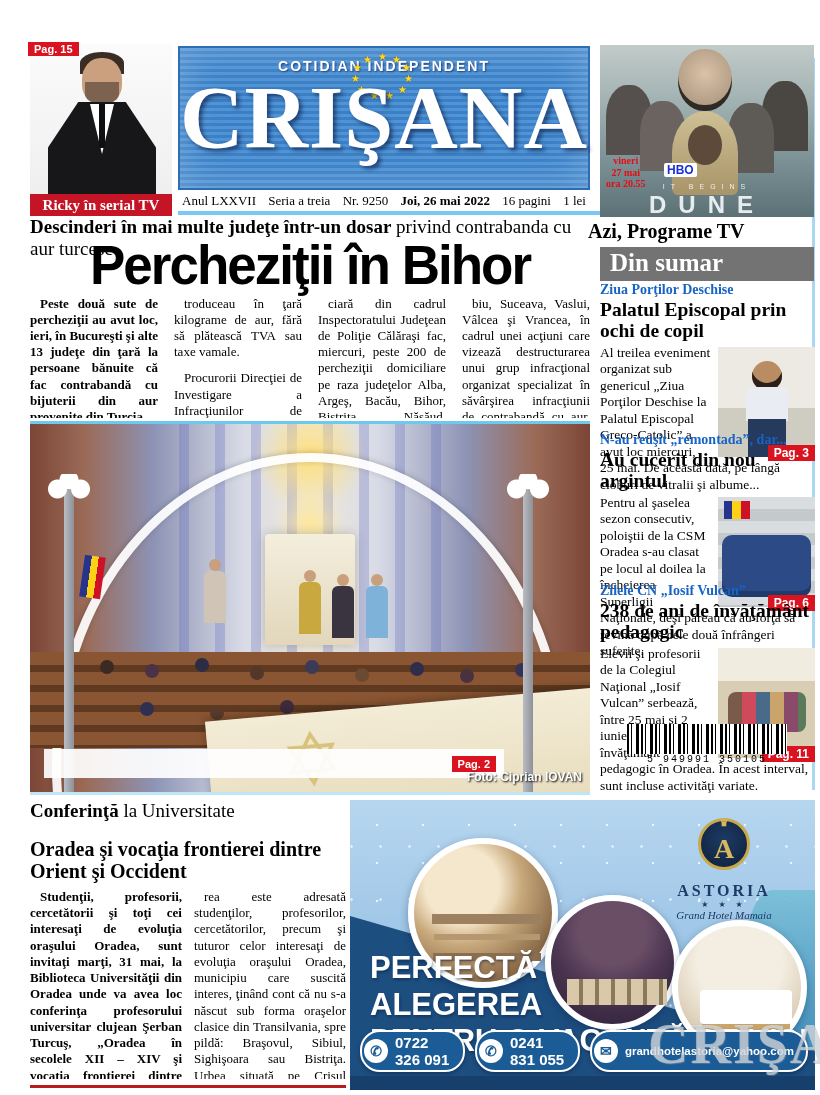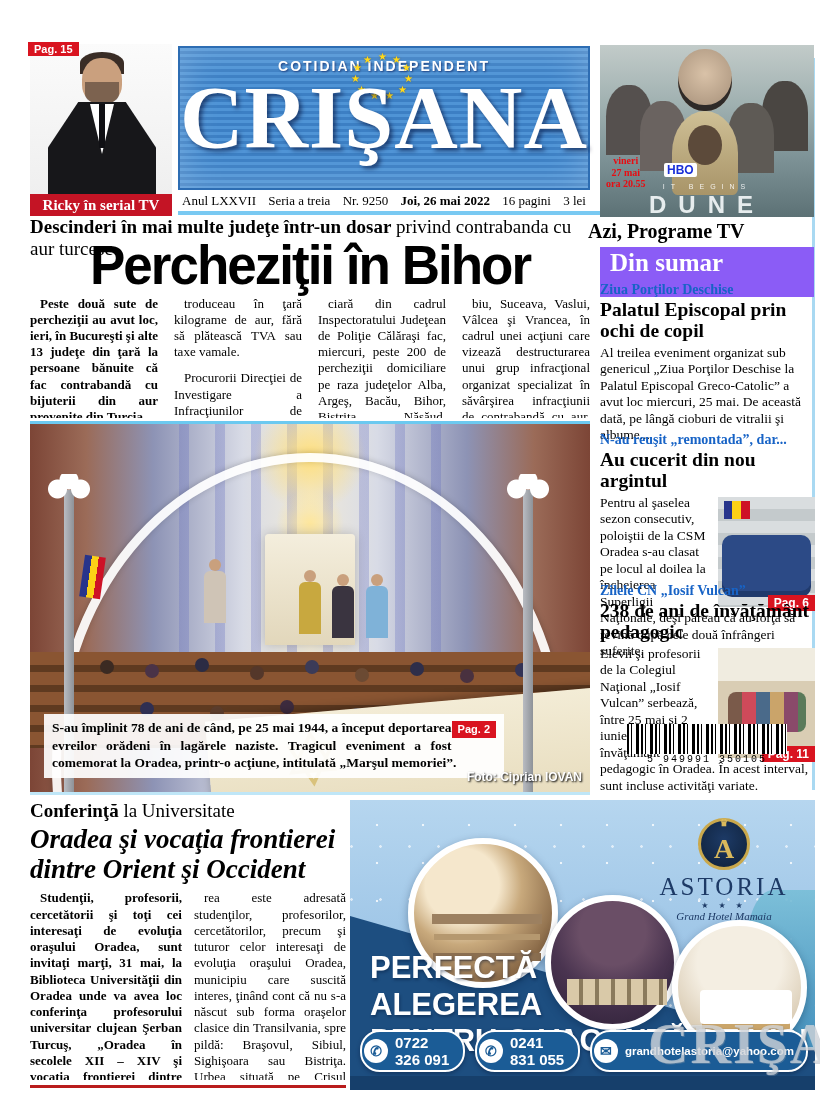--- a/index.html
+++ b/index.html
@@ -63,21 +63,21 @@
   #dune { left:600px; top:45px; width:214px; height:172px; background:linear-gradient(180deg,#c2cbc9 0%,#9fb0b0 35%,#7e9397 65%,#5c7175 100%); overflow:hidden; }
   .d-face { position:absolute; left:78px; top:4px; width:54px; height:62px; border-radius:48%; background:radial-gradient(circle at 50% 40%,#d9c2a8,#a08a74); box-shadow:0 -6px 0 #2e2a28 inset; }
   .d-sil { position:absolute; width:46px; height:70px; border-radius:45% 45% 0 0; background:#4e565a; }
   .d-hood { position:absolute; left:72px; top:66px; width:66px; height:84px; border-radius:50% 50% 8% 8%; background:linear-gradient(180deg,#cfc096,#a89468); }
   .d-hood::before { content:""; position:absolute; left:16px; top:14px; width:34px; height:40px; border-radius:50%; background:#5c4a3a; }
   .d-red { position:absolute; left:6px; top:110px; color:#e80c12; font-weight:bold; font-size:10px; line-height:1.15; text-align:center; }
   .d-hbo { position:absolute; left:64px; top:118px; background:#fff; color:#1a2fd8; font-family:"Liberation Sans",sans-serif; font-weight:bold; font-size:12px; padding:0 3px; border-radius:2px; }
   .d-it { position:absolute; width:100%; top:138px; text-align:center; color:rgba(255,255,255,.85); font-family:"Liberation Sans",sans-serif; font-size:7px; letter-spacing:6px; }
   .d-logo { position:absolute; width:100%; top:146px; text-align:center; color:#eef3f4; font-family:"Liberation Sans",sans-serif; font-size:24px; letter-spacing:12px; font-weight:bold; opacity:.95; }
   #tv-title { left:588px; top:220px; width:214px; font-weight:bold; font-size:20px; }
-  #din-sumar { left:600px; top:247px; width:214px; background:#8b5cf6; color:#fff; font-weight:bold; font-size:25px; padding:2px 10px 20px; }
+  #din-sumar { left:600px; top:247px; width:214px; background:#737373; color:#fff; font-weight:bold; font-size:25px; padding:2px 10px 4px; }
   .sb-art { position:absolute; left:600px; width:215px; }
   .sb-kicker { color:#1763c6; font-weight:bold; font-size:14px; margin-bottom:1px; }
   .sb-title { font-weight:bold; font-size:19.5px; line-height:1.1; margin-bottom:3px; }
   .sb-body { font-size:13.5px; line-height:1.22; }
   .sb-photo { float:right; width:97px; margin:2px 0 2px 6px; position:relative; }
   .sb-img { width:97px; height:110px; }
   .sb-photo .pagebadge { position:absolute; right:0; bottom:-4px; font-size:12px; }
   .img-girl { background:linear-gradient(180deg,#eceae2 0 55%,#cfccc2 55% 100%); position:relative; overflow:hidden; }
   .img-girl i { position:absolute; left:34px; top:14px; width:30px; height:30px; border-radius:50%; background:#b98c64; box-shadow:0 -8px 0 #2c2118 inset; }
   .img-girl u { position:absolute; left:28px; top:40px; width:42px; height:34px; background:#e9ecf2; border-radius:6px 6px 0 0; }
@@ -88,21 +88,21 @@
   .img-class { background:linear-gradient(180deg,#f0ece0 0 30%,#d9cdb4 30% 100%); position:relative; overflow:hidden; }
   .img-class i { position:absolute; left:10px; top:44px; width:78px; height:40px; border-radius:8px; background:linear-gradient(90deg,#7a5a4a 0 14px,#cf4a5a 14px 28px,#4a6a8a 28px 42px,#caa46a 42px 56px,#8a4a6a 56px 70px,#5a7a5a 70px 78px); }
   #barcode-wrap { left:622px; top:724px; width:170px; text-align:center; }
   .barcode { height:30px; margin:0 auto; width:160px; background:repeating-linear-gradient(90deg,#000 0 2px,#fff 2px 4px,#000 4px 5px,#fff 5px 9px,#000 9px 12px,#fff 12px 14px); }
   .bc-num { font-family:"Liberation Mono",monospace; font-size:10px; letter-spacing:2px; }
 
   
   #conf { left:30px; top:800px; width:316px; height:288px; border-bottom:3px solid #b91c1c; }
   #conf-kicker { font-size:19px; }
   #conf-kicker .b { font-weight:bold; }
-  #conf-title { font-weight:bold; font-size:27px; line-height:1.12; margin:2px 0 6px;font-style:italic; }
+  #conf-title { font-weight:bold; font-size:20px; line-height:1.12; margin:16px 0 6px; }
   #conf-cols { display:flex; gap:12px; font-size:13px; line-height:1.25; text-align:justify; height:190px; overflow:hidden; }
   #conf-cols .col { width:152px; }
   #conf-cols .lead { font-weight:bold; }
   #conf-cols p { margin-bottom:9px; text-indent:10px; }
 
   
   #ad { left:350px; top:800px; width:465px; height:290px; overflow:hidden; background:linear-gradient(180deg,#b6d6ef 0%,#9cc4e6 55%,#8ab7df 100%); }
   .ad-sparkle { position:absolute; inset:0; background-image:radial-gradient(circle,#fff 0 1px,transparent 1.6px),radial-gradient(circle,rgba(255,255,255,.8) 0 1px,transparent 1.6px); background-size:46px 38px,29px 53px; background-position:4px 6px,16px 20px; opacity:.8; }
   .ad-sea { position:absolute; right:0; top:90px; width:70px; height:160px; background:linear-gradient(180deg,rgba(120,190,215,.9),rgba(60,140,185,.9)); border-radius:40% 0 0 10%; }
   .ad-umbrella { position:absolute; right:14px; top:150px; width:40px; height:20px; border-radius:40px 40px 0 0; background:#3fb6c9; box-shadow:0 14px 0 -6px #2a8aa0; }
@@ -111,21 +111,21 @@
   .circle { position:absolute; border-radius:50%; border:6px solid #fff; box-shadow:0 3px 8px rgba(0,30,60,.35); }
   .c1 { left:58px; top:38px; width:150px; height:150px; background:radial-gradient(circle at 35% 30%,#f5e7cc 0 28%,#c8a97c 45%,#8a6a48 75%,#6a4e34 100%); }
   .c1::before { content:""; position:absolute; left:18px; top:70px; width:110px; height:10px; background:#9c8060; box-shadow:0 18px 0 -2px #b5986f,0 38px 0 -1px #8a6e50; }
   .c2 { left:195px; top:95px; width:135px; height:135px; background:radial-gradient(circle at 50% 25%,#6a4e66 0 30%,#4a3450 55%,#2e2138 100%); }
   .c2::before { content:""; position:absolute; left:16px; top:78px; width:100px; height:26px; background:repeating-linear-gradient(90deg,#d9c9a8 0 12px,#8a7a5c 12px 16px); }
   .c3 { left:322px; top:120px; width:135px; height:135px; background:radial-gradient(circle at 50% 30%,#f4eee2 0 40%,#ddd0ba 70%,#c2b196 100%); }
   .c3::before { content:""; position:absolute; left:22px; top:64px; width:92px; height:34px; background:#fff; border-radius:4px; box-shadow:0 8px 0 -2px #caa56a; }
   .ad-logo { position:absolute; right:26px; top:18px; width:130px; text-align:center; }
   .ad-logo .disc { width:52px; height:52px; margin:0 auto; border-radius:50%; background:radial-gradient(circle at 50% 40%,#1d3a66,#0e2038); border:3px solid #c9a84c; color:#d9b95c; font-size:28px; line-height:48px; font-weight:bold; }
   .ad-logo .crown { color:#d9b95c; font-size:10px; line-height:4px; display:block; }
-  .ad-logo .name { color:#1d3a66; font-weight:normal; font-size:25px; letter-spacing:3px; margin-top:3px; }
+  .ad-logo .name { color:#1d3a66; font-weight:bold; font-size:16px; letter-spacing:3px; margin-top:12px; }
   .ad-logo .starsrow { color:#1d3a66; font-size:8px; letter-spacing:4px; }
   .ad-logo .sub { color:#1d3a66; font-style:italic; font-size:11px; font-family:"Liberation Serif",serif; }
   .ad-slogan { position:absolute; left:20px; top:150px; color:#fff; font-family:"Liberation Sans",sans-serif; font-weight:bold; line-height:1.18; font-size:31px; text-shadow:1px 2px 3px rgba(0,20,50,.4); }
   .ad-pills { position:absolute; left:10px; bottom:18px; width:448px; display:flex; gap:10px; }
   .pill { background:#1b5c96; border:2.5px solid #fff; border-radius:20px; color:#fff; font-family:"Liberation Sans",sans-serif; font-weight:bold; font-size:15px; display:flex; align-items:center; padding:2px 12px 2px 2px; box-shadow:0 2px 4px rgba(0,20,50,.4); }
   .pill .ic { width:24px; height:24px; border-radius:50%; background:#fff; color:#1b5c96; text-align:center; line-height:24px; font-size:14px; margin-right:7px; flex:0 0 24px; }
   .pill.mail { font-size:11.5px; }
   #watermark { left:648px; top:1012px; font-weight:bold; font-size:56px; letter-spacing:2px; color:rgba(255,255,255,.5); text-shadow:0 0 1px rgba(120,130,145,.45),1px 1px 0 rgba(150,160,175,.35); z-index:9; }
 </style>
 </head>
@@ -158,21 +158,21 @@
     <span class="star" style="left:183px;top:6px;"></span>
   </div>
   <div class="abs" id="mast-title">CRIŞANA</div>
 </div>
 <div class="abs" id="infobar">
   <span>Anul LXXVII</span>
   <span>Seria a treia</span>
   <span>Nr. 9250</span>
   <span class="b">Joi, 26 mai 2022</span>
   <span>16 pagini</span>
-  <span>3 lei</span>
+  <span>1 lei</span>
 </div>
 <div class="abs" id="blue-rule"></div>
 <div class="abs" id="edge-line"></div>
 
 <div class="abs" id="kicker">
   <span class="b">Descinderi în mai multe judeţe într-un dosar</span><span> privind contrabanda cu aur turcesc</span>
 </div>
 <div class="abs" id="headline">Percheziţii în Bihor</div>
 <div class="abs" id="lead-cols">
   <div class="col">
@@ -205,21 +205,20 @@
   <div class="ph-pews"></div>
   <div class="ph-heads"></div>
   <div class="ph-flag"></div>
   <div class="ph-table">
     <span class="ph-star">✡</span>
   </div>
   <div class="ph-lamp" style="left:6%;"></div>
   <div class="ph-lamp" style="left:88%;"></div>
   <div class="abs" id="photo-caption">
     <span class="pagebadge">Pag. 2</span>
-    <span>S-au împlinit 78 de ani de când, pe 25 mai 1944, a început deportarea evreilor orădeni în lagărele naziste. Tragicul eveniment a fost comemorat la Oradea, printr-o acţiune, intitulată „Marşul memoriei”.</span>
   </div>
   <div class="abs" id="photo-credit">Foto: Ciprian IOVAN</div>
 </div>
 
 <div class="abs" id="dune">
   <div class="d-sil" style="left:6px;top:40px;background:#55504e;"></div>
   <div class="d-sil" style="left:162px;top:36px;background:#4a4642;"></div>
   <div class="d-sil" style="left:40px;top:56px;background:#6a6360;"></div>
   <div class="d-sil" style="left:128px;top:58px;background:#5e5a55;"></div>
   <div class="d-face"></div>
@@ -232,20 +231,28 @@
   <span class="d-hbo">HBO</span>
   <div class="d-it">IT BEGINS</div>
   <div class="d-logo">DUNE</div>
 </div>
 <div class="abs" id="tv-title">Azi, Programe TV</div>
 <div class="abs" id="din-sumar">Din sumar</div>
 
 <div class="sb-art" style="top:282px;">
   <div class="sb-kicker">Ziua Porţilor Deschise</div>
   <div class="sb-title">Palatul Episcopal prin ochi de copil</div>
+  <div class="sb-photo">
+    <div class="sb-img img-girl">
+        <i></i>
+        <u></u>
+        <s></s>
+      </div>
+    <span class="pagebadge">Pag. 3</span>
+  </div>
   <div class="sb-body">Al treilea eveniment organizat sub genericul „Ziua Porţilor Deschise la Palatul Episcopal Greco-Catolic” a avut loc miercuri, 25 mai. De această dată, pe lângă cioburi de vitralii şi albume...</div>
 </div>
 <div class="sb-art" style="top:432px;">
   <div class="sb-kicker">N-au reuşit „remontada”, dar...</div>
   <div class="sb-title">Au cucerit din nou argintul</div>
   <div class="sb-photo">
     <div class="sb-img img-team">
         <i></i>
         <u></u>
       </div>

